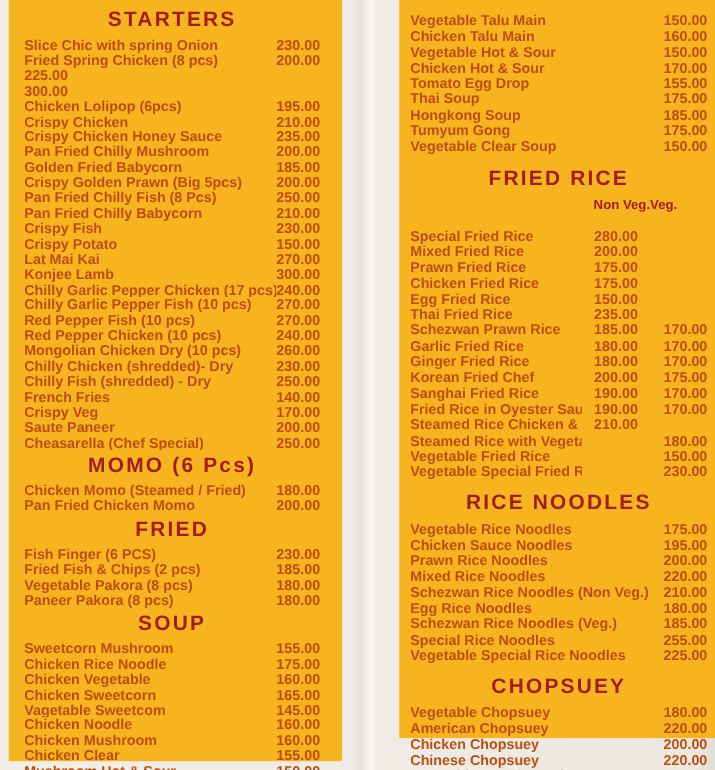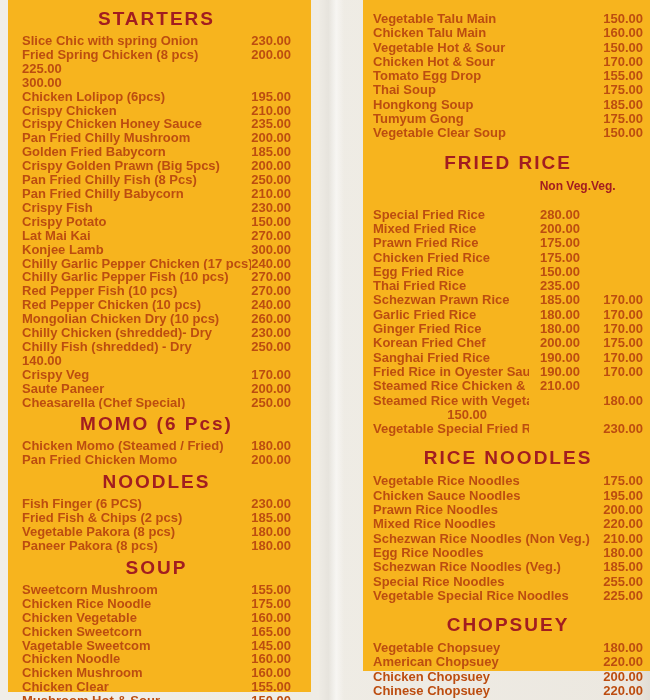--- a/index.html
+++ b/index.html
@@ -139,20 +139,21 @@
       </div>
       <div class="row">
         <span class="nm">Chilly Chicken (shredded)- Dry</span>
         <span class="pr">230.00</span>
       </div>
       <div class="row">
         <span class="nm">Chilly Fish (shredded) - Dry</span>
         <span class="pr">250.00</span>
       </div>
       <div class="row">
+        <span class="nm">French Fries</span>
         <span class="pr">140.00</span>
       </div>
       <div class="row">
         <span class="nm">Crispy Veg</span>
         <span class="pr">170.00</span>
       </div>
       <div class="row">
         <span class="nm">Saute Paneer</span>
         <span class="pr">200.00</span>
       </div>
@@ -166,21 +167,21 @@
       <div class="row">
         <span class="nm">Chicken Momo (Steamed / Fried)</span>
         <span class="pr">180.00</span>
       </div>
       <div class="row">
         <span class="nm">Pan Fried Chicken Momo</span>
         <span class="pr">200.00</span>
       </div>
     </div>
     <div class="section">
-      <div class="section-title">NOODLES</div>
+      <div class="section-title">FRIED</div>
       <div class="row">
         <span class="nm">Fish Finger (6 PCS)</span>
         <span class="pr">230.00</span>
       </div>
       <div class="row">
         <span class="nm">Fried Fish &amp; Chips (2 pcs)</span>
         <span class="pr">185.00</span>
       </div>
       <div class="row">
         <span class="nm">Vegetable Pakora (8 pcs)</span>
@@ -341,20 +342,21 @@
         <span class="nm">Steamed Rice Chicken &amp; Vegetable</span>
         <span class="p1">210.00</span>
         <span class="p2"></span>
       </div>
       <div class="row">
         <span class="nm">Steamed Rice with Vegetable</span>
         <span class="p1"></span>
         <span class="p2">180.00</span>
       </div>
       <div class="row">
+        <span class="nm">Vegetable Fried Rice</span>
         <span class="p1"></span>
         <span class="p2">150.00</span>
       </div>
       <div class="row">
         <span class="nm">Vegetable Special Fried Rice</span>
         <span class="p1"></span>
         <span class="p2">230.00</span>
       </div>
     </div>
     <div class="section">

